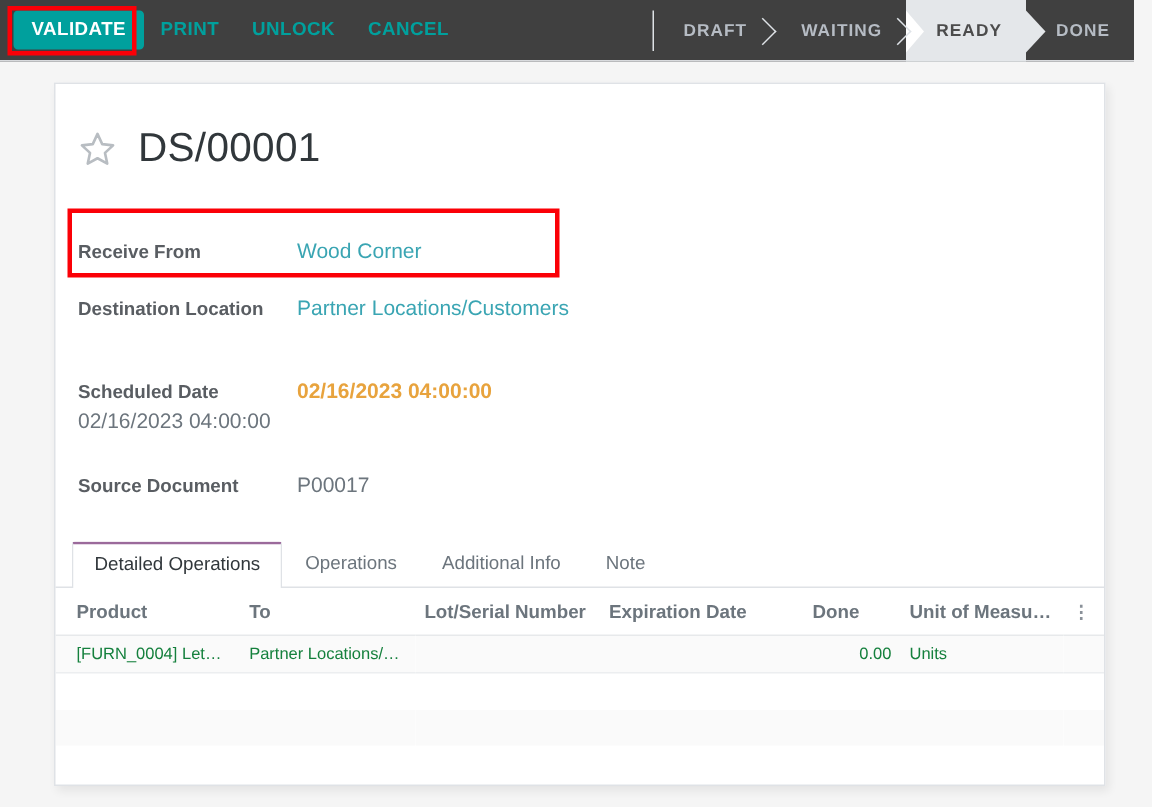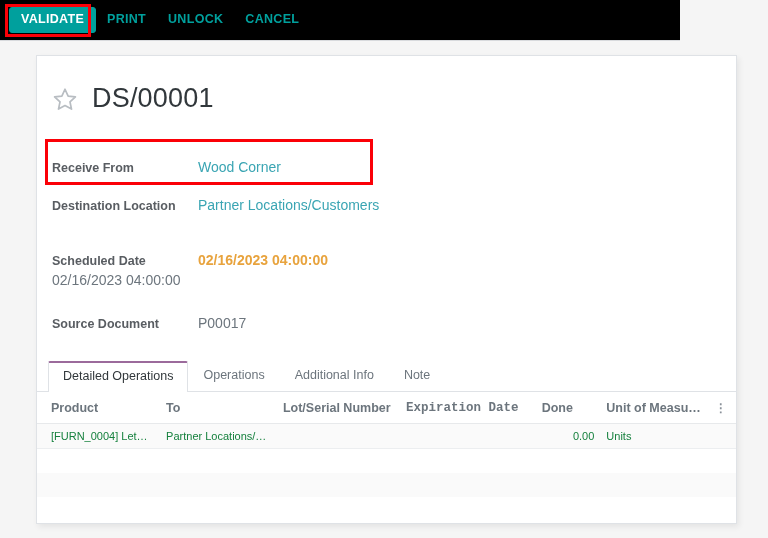--- a/index.html
+++ b/index.html
@@ -15,22 +15,22 @@
     font-family: "Liberation Sans", sans-serif;
     font-size: 13px;
     color: #4c4c4c;
     position: relative;
   }
 
   
   .control-panel {
     position: absolute;
     left: 0; top: 0;
-    width: 680px; height: 41px;
-    background: #000000;
+    width: 756px; height: 41px;
+    background: #404040;
     border-bottom: 1px solid #d8dadd;
     display: flex;
     align-items: center;
   }
 
   .cp-buttons {
     display: flex;
     align-items: center;
     gap: 0px;
     padding-left: 9px;
@@ -261,21 +261,21 @@
   tr.data-row td {
     border-top: 1px solid #eceef0;
     border-bottom: 1px solid #eceef0;
   }
   tr.empty-row.shaded { background: #fafafa; }
   tr.empty-row td { border: none; }
 
   .col-product { width: 118px; padding-left: 14px !important; }
   .col-to      { width: 112px; }
   .col-lot     { width: 118px; }
-  .col-exp     { width: 130px; font-family: Liberation Mono, monospace; }
+  .col-exp     { width: 130px; }
   .col-done    { width: 62px;  text-align: right; }
   .col-uom     { width: 104px; }
   .col-opt     { width: 26px;  text-align: center; }
 
   th.col-product { padding-left: 14px !important; }
   th.col-done    { text-align: right; }
 
   .dots-icon {
     display: inline-block;
     font-size: 12px;
@@ -289,20 +289,26 @@
 
 <div class="control-panel">
 
   <div class="cp-buttons">
     <button class="btn-primary">VALIDATE</button>
     <button class="btn-link">PRINT</button>
     <button class="btn-link">UNLOCK</button>
     <button class="btn-link">CANCEL</button>
   </div>
 
+  <div class="statusbar">
+    <div class="status-item">DRAFT</div>
+    <div class="status-item">WAITING</div>
+    <div class="status-item active">READY</div>
+    <div class="status-item">DONE</div>
+  </div>
 
 </div>
 
 <div class="sheet">
   <div class="sheet-inner">
 
     <div class="title-row">
       <span>
         <svg class="star-icon" viewBox="0 0 24 24" fill="none" stroke="#b8bdc2" stroke-width="1.6" stroke-linejoin="round" stroke-linecap="round">
           <polygon points="12,3 14.9,9.3 21.6,10.1 16.6,14.7 18,21.3 12,18 6,21.3 7.4,14.7 2.4,10.1 9.1,9.3"></polygon>

